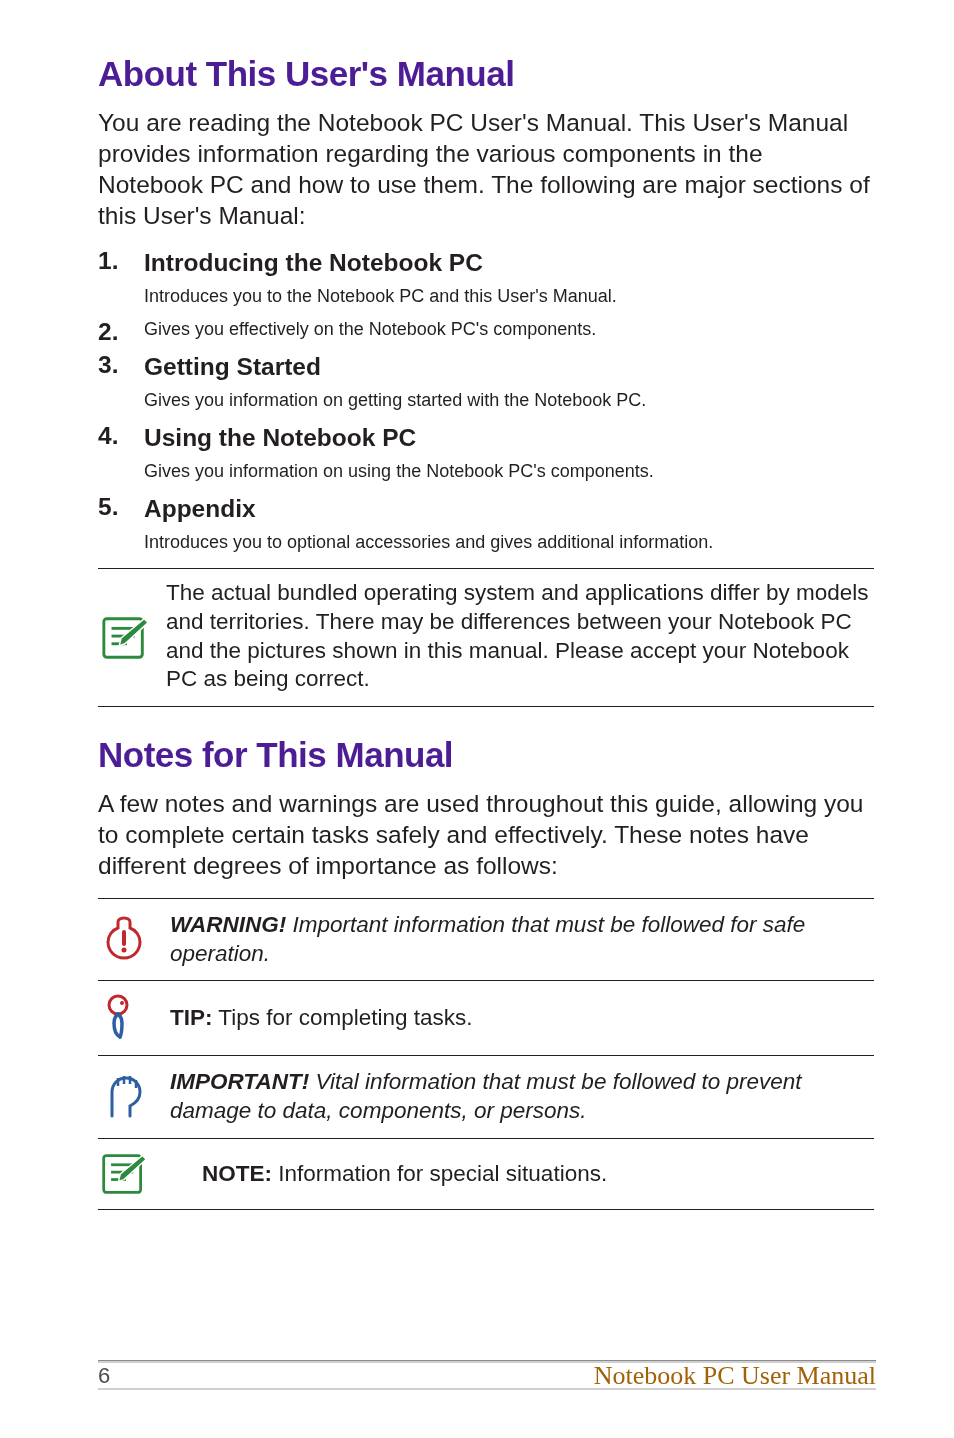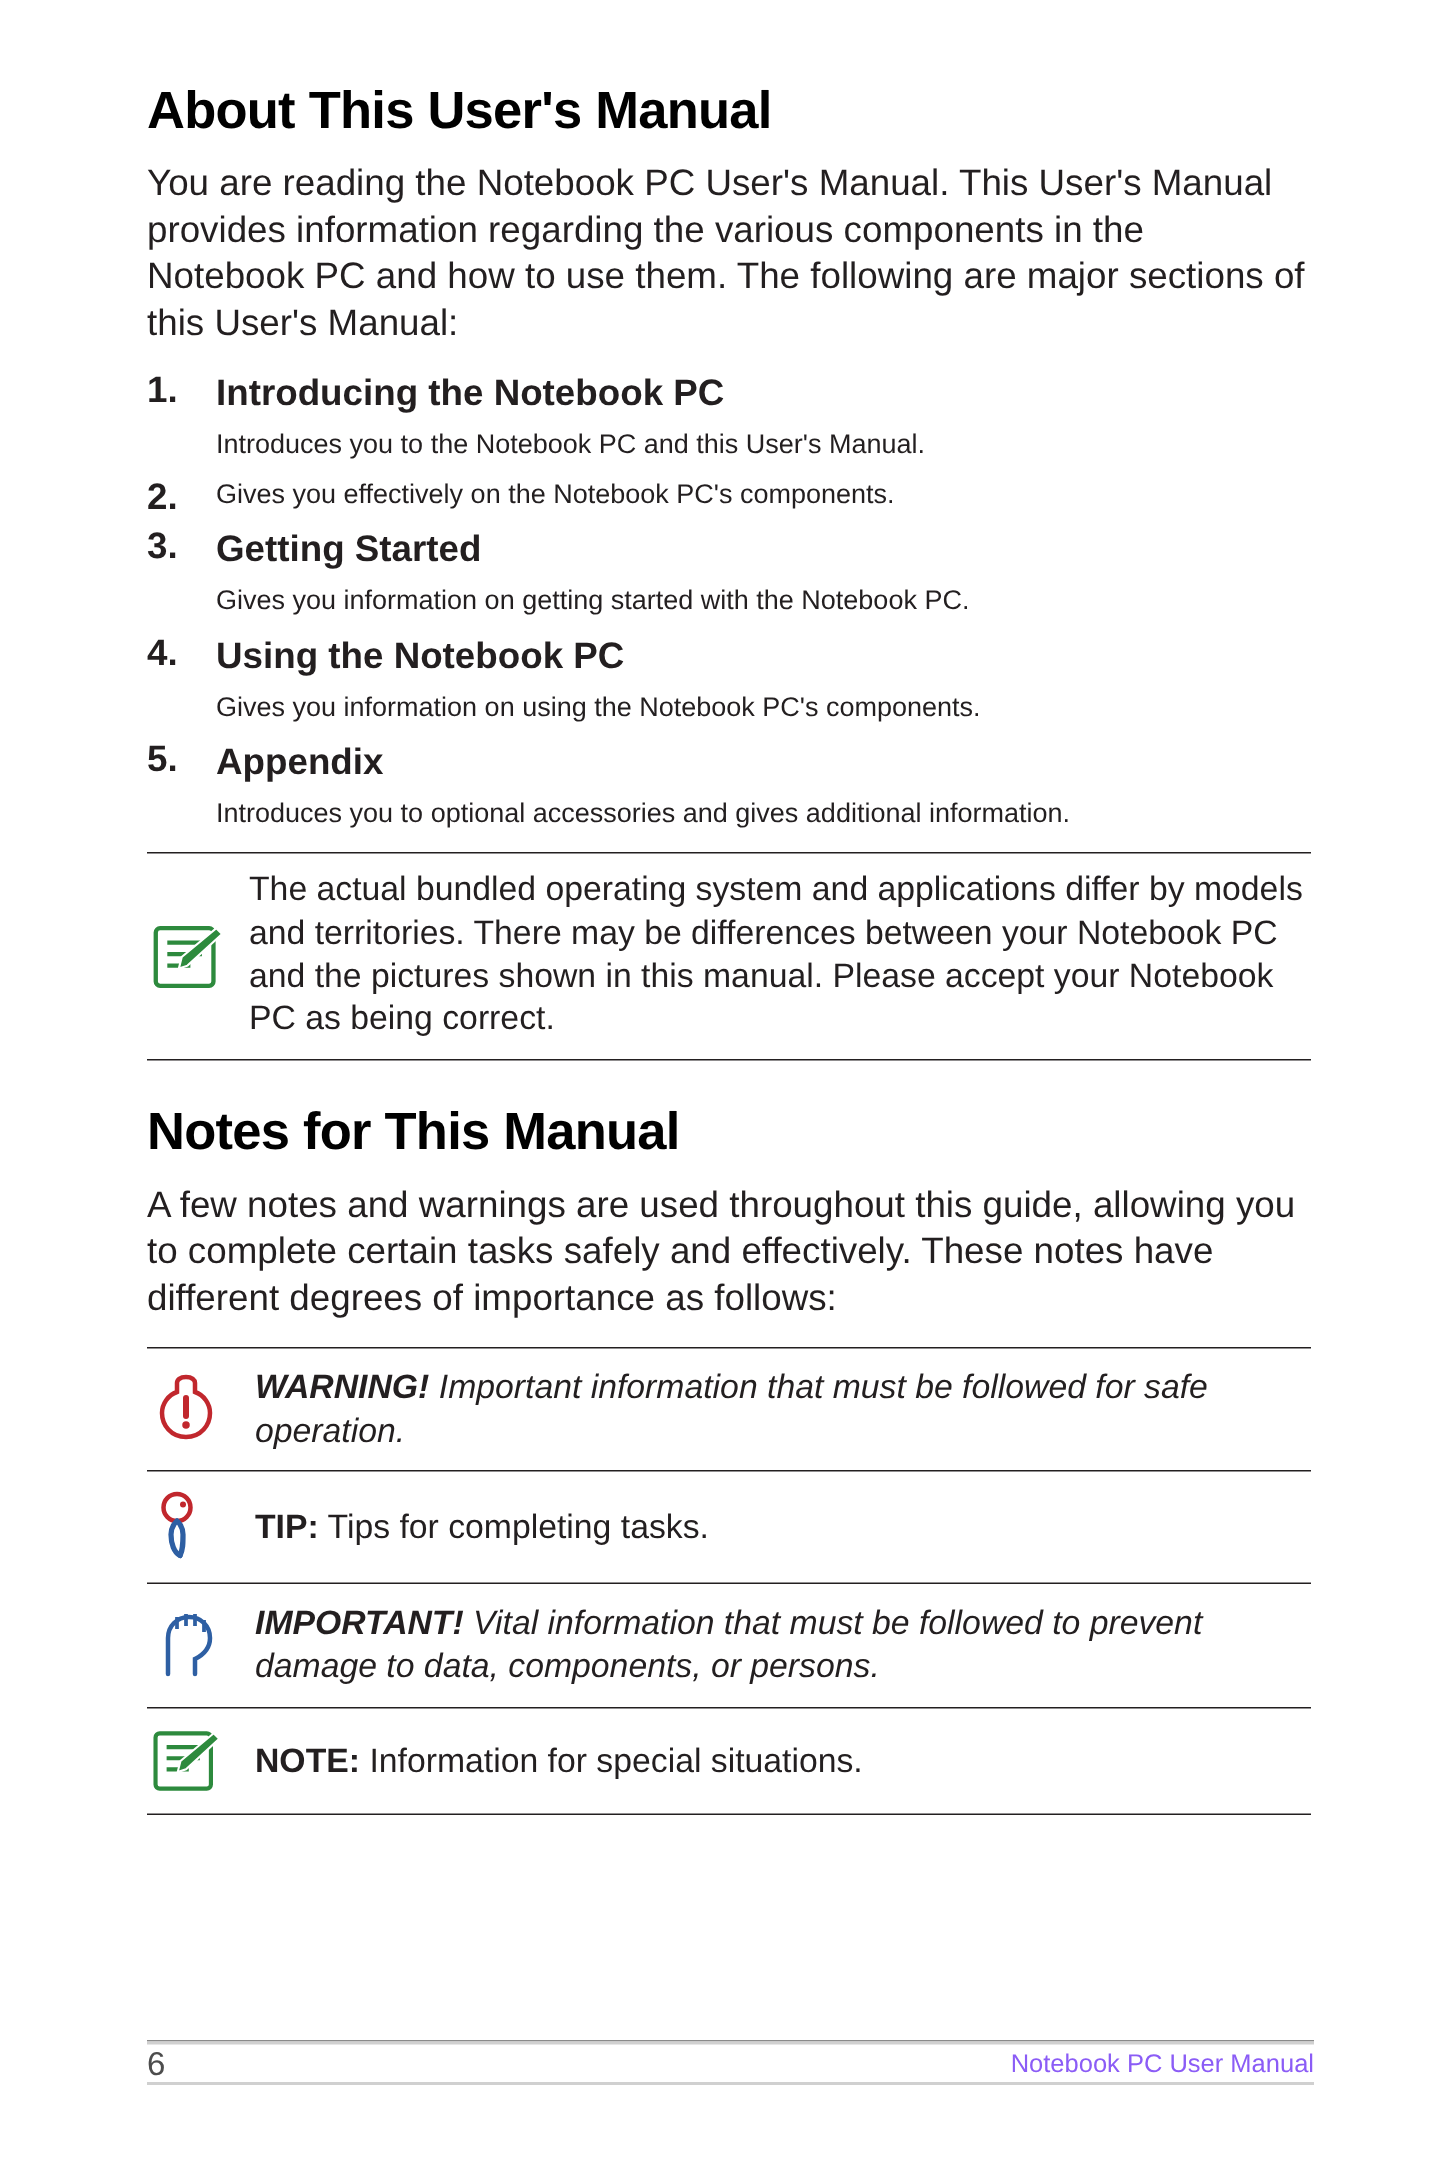--- a/index.html
+++ b/index.html
@@ -10,21 +10,21 @@
     background: #fff;
     color: #231f20;
     position: relative;
     padding: 54px 80px 0 98px;
   }
   h1 {
     font-family: Verdana, Geneva, sans-serif;
     font-weight: 700;
     font-size: 35px;
     margin-bottom: 14px;
-    color: #000000;
+    color: #4c1d95;
     letter-spacing: -0.5px;
   }
   .intro {
     font-size: 24.5px;
     line-height: 1.26;
     margin-bottom: 16px;
   }
   ol.sections {
     list-style: none;
     counter-reset: sec;
@@ -86,42 +86,42 @@
   .note-group .note-block {
     margin-bottom: 0;
     margin-top: 0;
     border-top: 1px solid #231f20;
     border-bottom: none;
     padding: 12px 0;
     min-height: 58px;
     align-items: center;
   }
   .note-group .note-block.tall { align-items: center; font-style: italic; }
-  .note-group .note-block:last-child { border-bottom: 1px solid #231f20; }
+  .note-group .note-block:last-child { border-bottom: 1px solid #231f20; gap: 32px; }
   .note-group .note-icon { flex: 0 0 72px; padding-top: 0; }
   .footer {
     position: absolute;
     bottom: 48px;
     left: 98px;
     right: 78px;
     border-top: 1px solid #8a8a8a;
     border-bottom: 2px solid #d0d0d0;
     padding: 0;
     height: 30px;
   }
   .footer-mid {
     border-top: 2px solid #d0d0d0;
     height: 28px;
     display: flex;
     justify-content: space-between;
     align-items: center;
     font-size: 20px;
   }
   .footer-page { font-size: 22px; color: #4d4d4d; }
-  .footer-label { font-size: 17px; color: #8b5cf6; }
+  .footer-label { font-size: 26px; color: #a16207; font-family: Liberation Serif, serif; }
 </style>
 </head>
 <body>
 
 <svg width="0" height="0" style="position:absolute">
   <defs>
     <g id="note-icon-g">
       <rect x="4" y="4" width="40" height="40" rx="3" fill="none" stroke="#2d8a3d" stroke-width="3"></rect>
       <line x1="12" y1="14" x2="36" y2="14" stroke="#2d8a3d" stroke-width="3"></line>
       <line x1="12" y1="22" x2="36" y2="22" stroke="#2d8a3d" stroke-width="3"></line>

